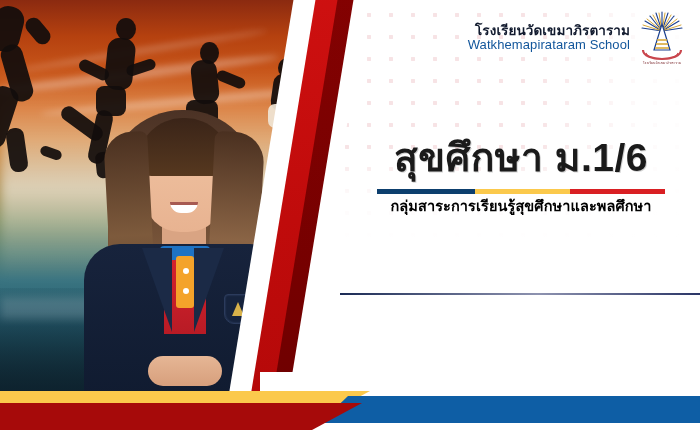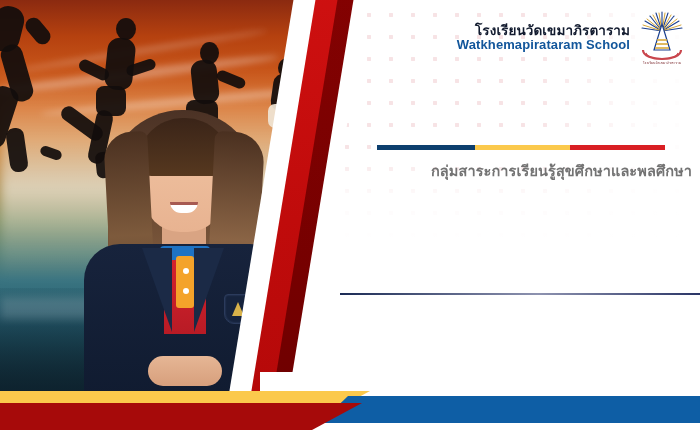--- a/index.html
+++ b/index.html
@@ -137,42 +137,42 @@
   }
   .band-mask-bottom {
     position:absolute; left:260px; top:372px; width:260px; height:60px; background:#ffffff;
   }
 
   
   .header { position:absolute; right:12px; top:10px; text-align:right;
             display:flex; align-items:center; justify-content:flex-end; gap:6px; }
   .header-text { text-align:right; line-height:1.14; }
   .school-th { font-size:13.5px; font-weight:bold; color:#111a2e; letter-spacing:0.1px; white-space:nowrap; }
-  .school-en { font-size:13px; font-weight:bold; color:#12569b; letter-spacing:0.1px; white-space:nowrap; }
+  .school-en { font-size:13px; font-weight:normal; color:#12569b; letter-spacing:0.1px; white-space:nowrap; }
   .crest-logo { width:52px; height:56px; position:relative; flex:0 0 auto; }
 
   
   .title-block { position:absolute; left:350px; top:136px; width:342px; text-align:center; }
   .course-title {
     font-size:39px; font-weight:bold; color:#1a1a1a; line-height:1.12;
     letter-spacing:0.5px; white-space:nowrap;
     text-shadow:1px 1px 0 rgba(0,0,0,0.18);
   }
   .course-code {
     font-size:31px; font-weight:bold; color:#12569b; line-height:1.2;
     letter-spacing:1px; margin-top:1px;
   }
   .tri-bar { margin:9px auto 0; width:288px; height:5px; display:flex; }
   .tri-bar i { display:block; height:100%; }
   .tri-navy { width:34%; background:#0d3f6e; }
   .tri-yellow { width:33%; background:#fbc94c; }
   .tri-red { width:33%; background:#d91f23; }
   .dept {
-    margin-top:9px; font-size:14.5px; font-weight:bold; color:#737373;
-    letter-spacing:0.1px; white-space:nowrap;text-align:right;
+    font-size:14.5px; font-weight:bold; color:#000000;
+    letter-spacing:0.1px; white-space:nowrap;
   }
 
   
   .rule {
     position:absolute; left:340px; top:293px; width:360px; height:2px;
     background:linear-gradient(to right,#1b2b55 0%,#8e93b0 55%,#2a3566 100%);
   }
   .teacher {
     position:absolute; left:350px; top:305px; width:348px; text-align:center;
     font-size:17px; color:#1e1e1e; white-space:nowrap;
@@ -315,20 +315,21 @@
         <line x1="20" y1="34" x2="32" y2="34" stroke="#d8a93a" stroke-width="1.6"></line>
         <line x1="19" y1="38" x2="33" y2="38" stroke="#d8a93a" stroke-width="1.6"></line>
         <path d="M7 40 C7 52 45 52 45 40" fill="none" stroke="#c9464d" stroke-width="2.2"></path>
         <path d="M10 43 C12 51 40 51 42 43" fill="none" stroke="#c9464d" stroke-width="1.2"></path>
         <text x="26" y="54" font-size="3.4" fill="#7c2a2f" text-anchor="middle" font-family="'Liberation Sans',sans-serif">โรงเรียนวัดเขมาภิรตาราม</text>
       </svg>
     </div>
   </div>
 
   <div class="title-block">
+    <div class="course-title">สุขศึกษา ม.1/6</div>
     <div class="tri-bar">
       <i class="tri-navy"></i>
       <i class="tri-yellow"></i>
       <i class="tri-red"></i>
     </div>
     <div class="dept">กลุ่มสาระการเรียนรู้สุขศึกษาและพลศึกษา</div>
   </div>
 
   <div class="rule"></div>
 

